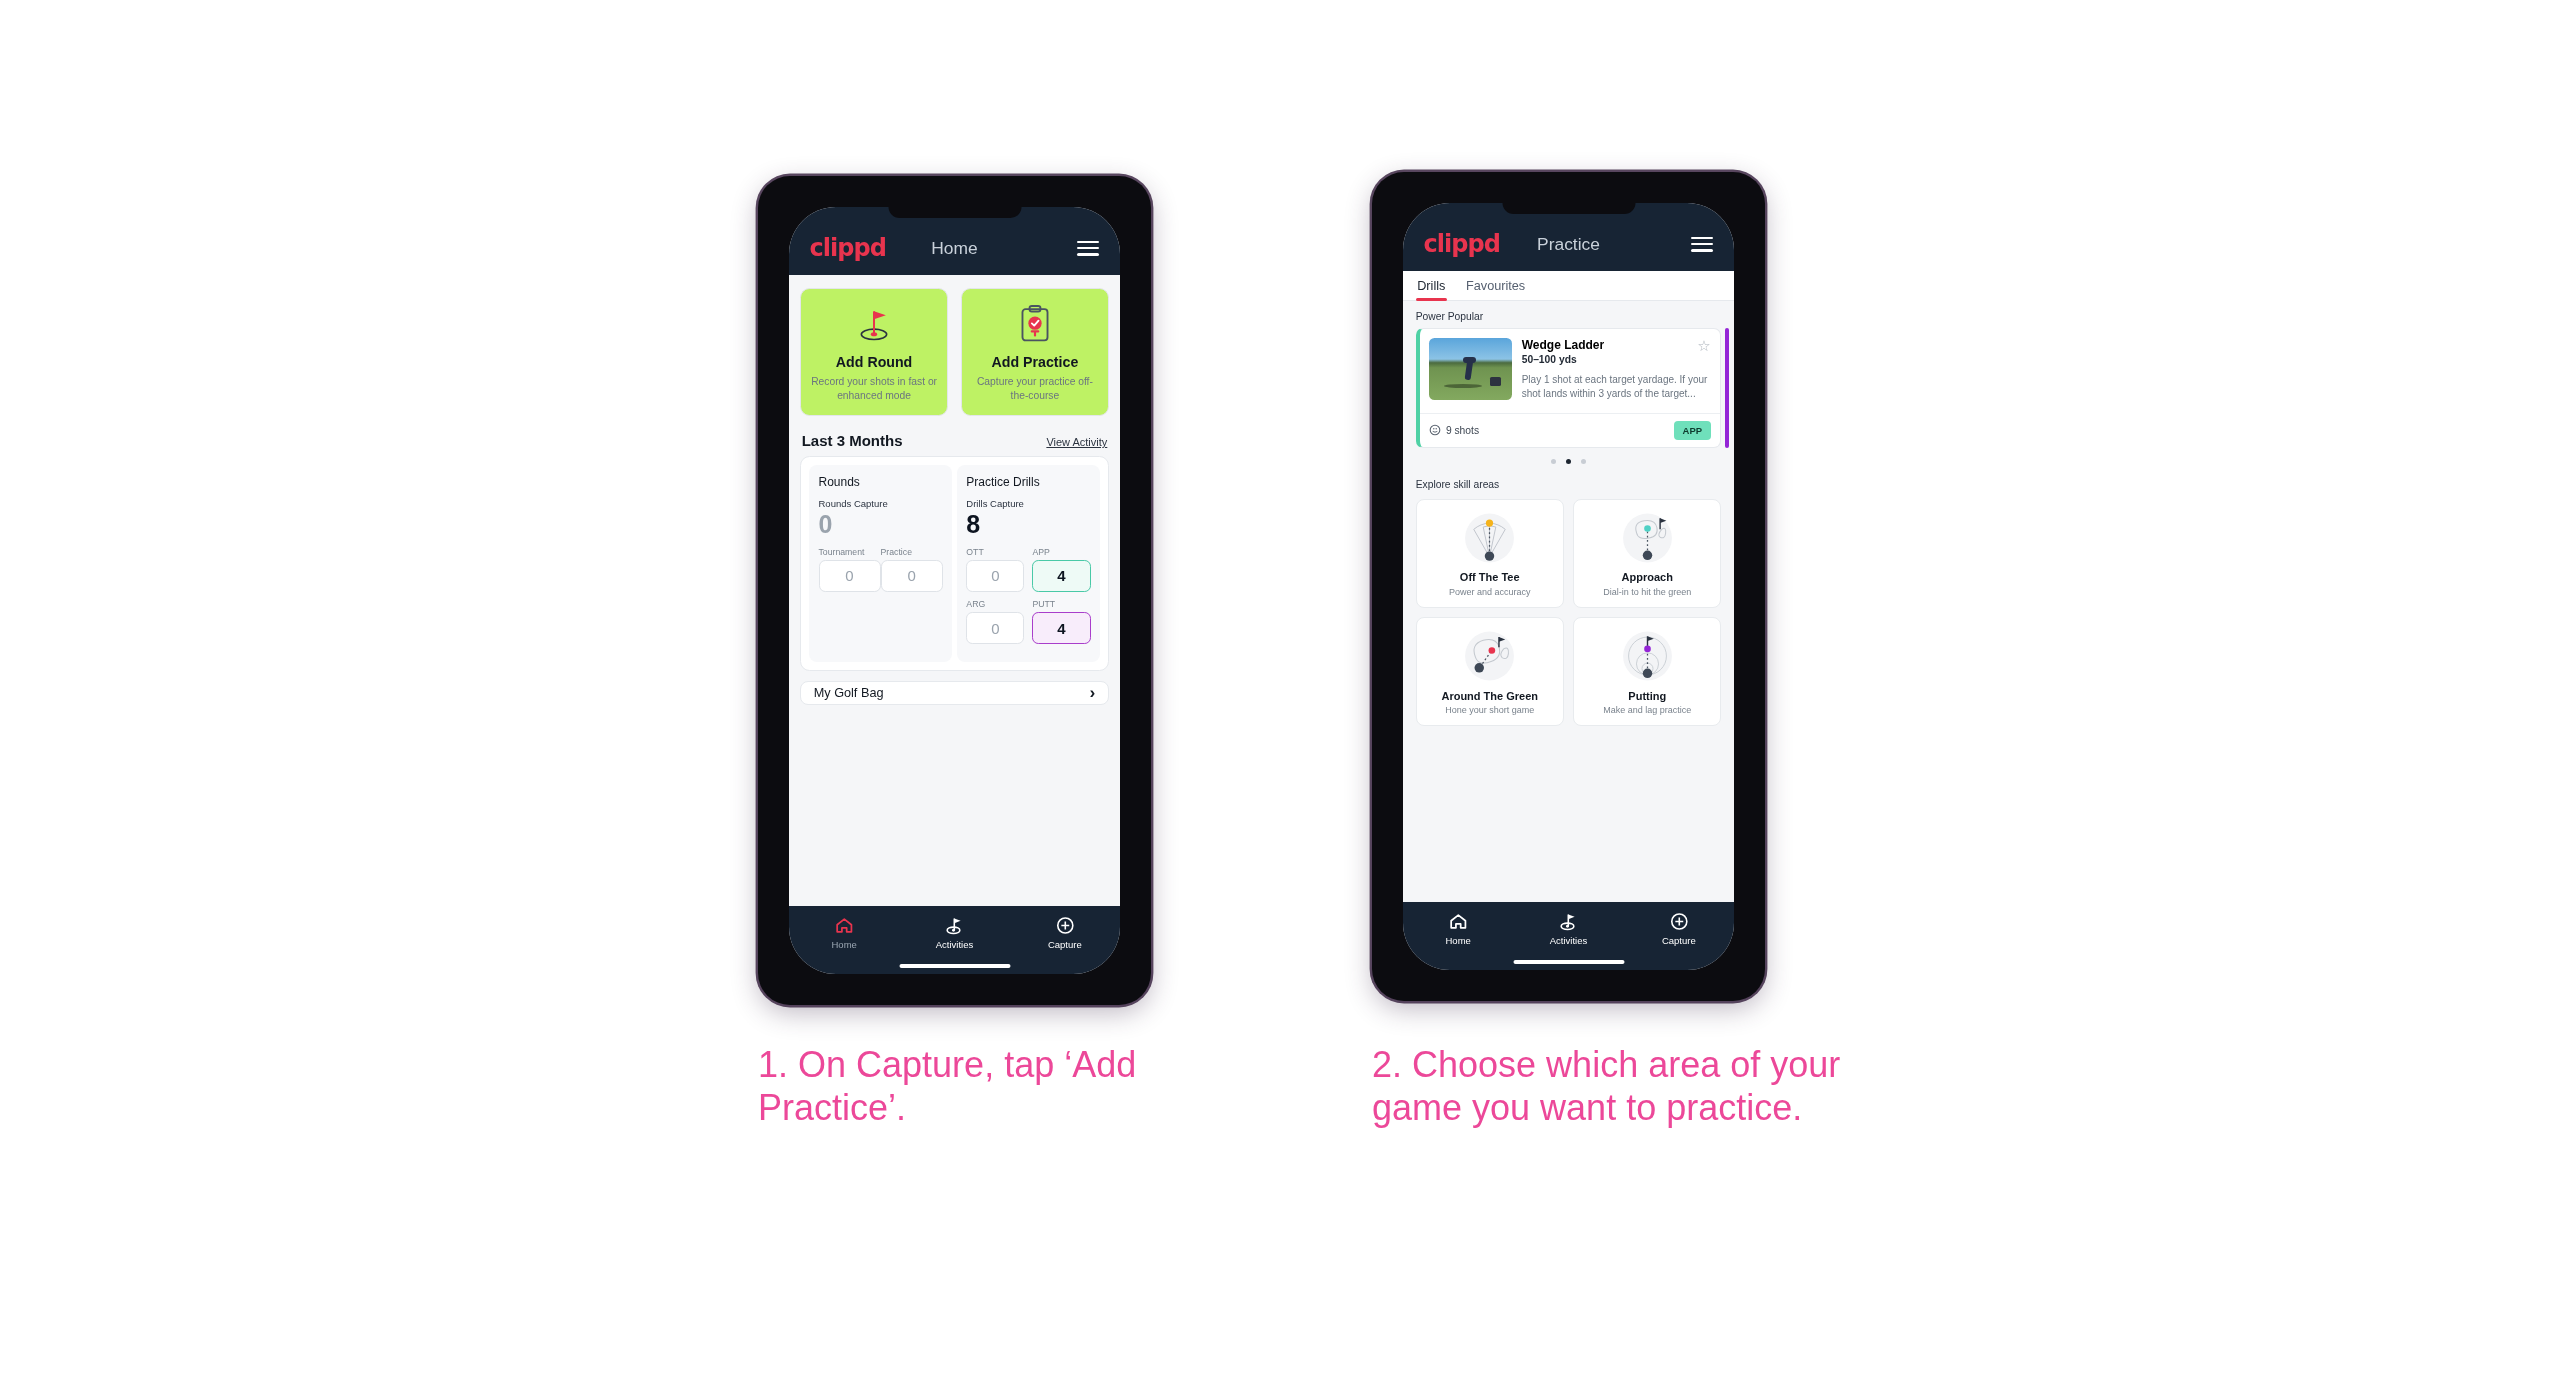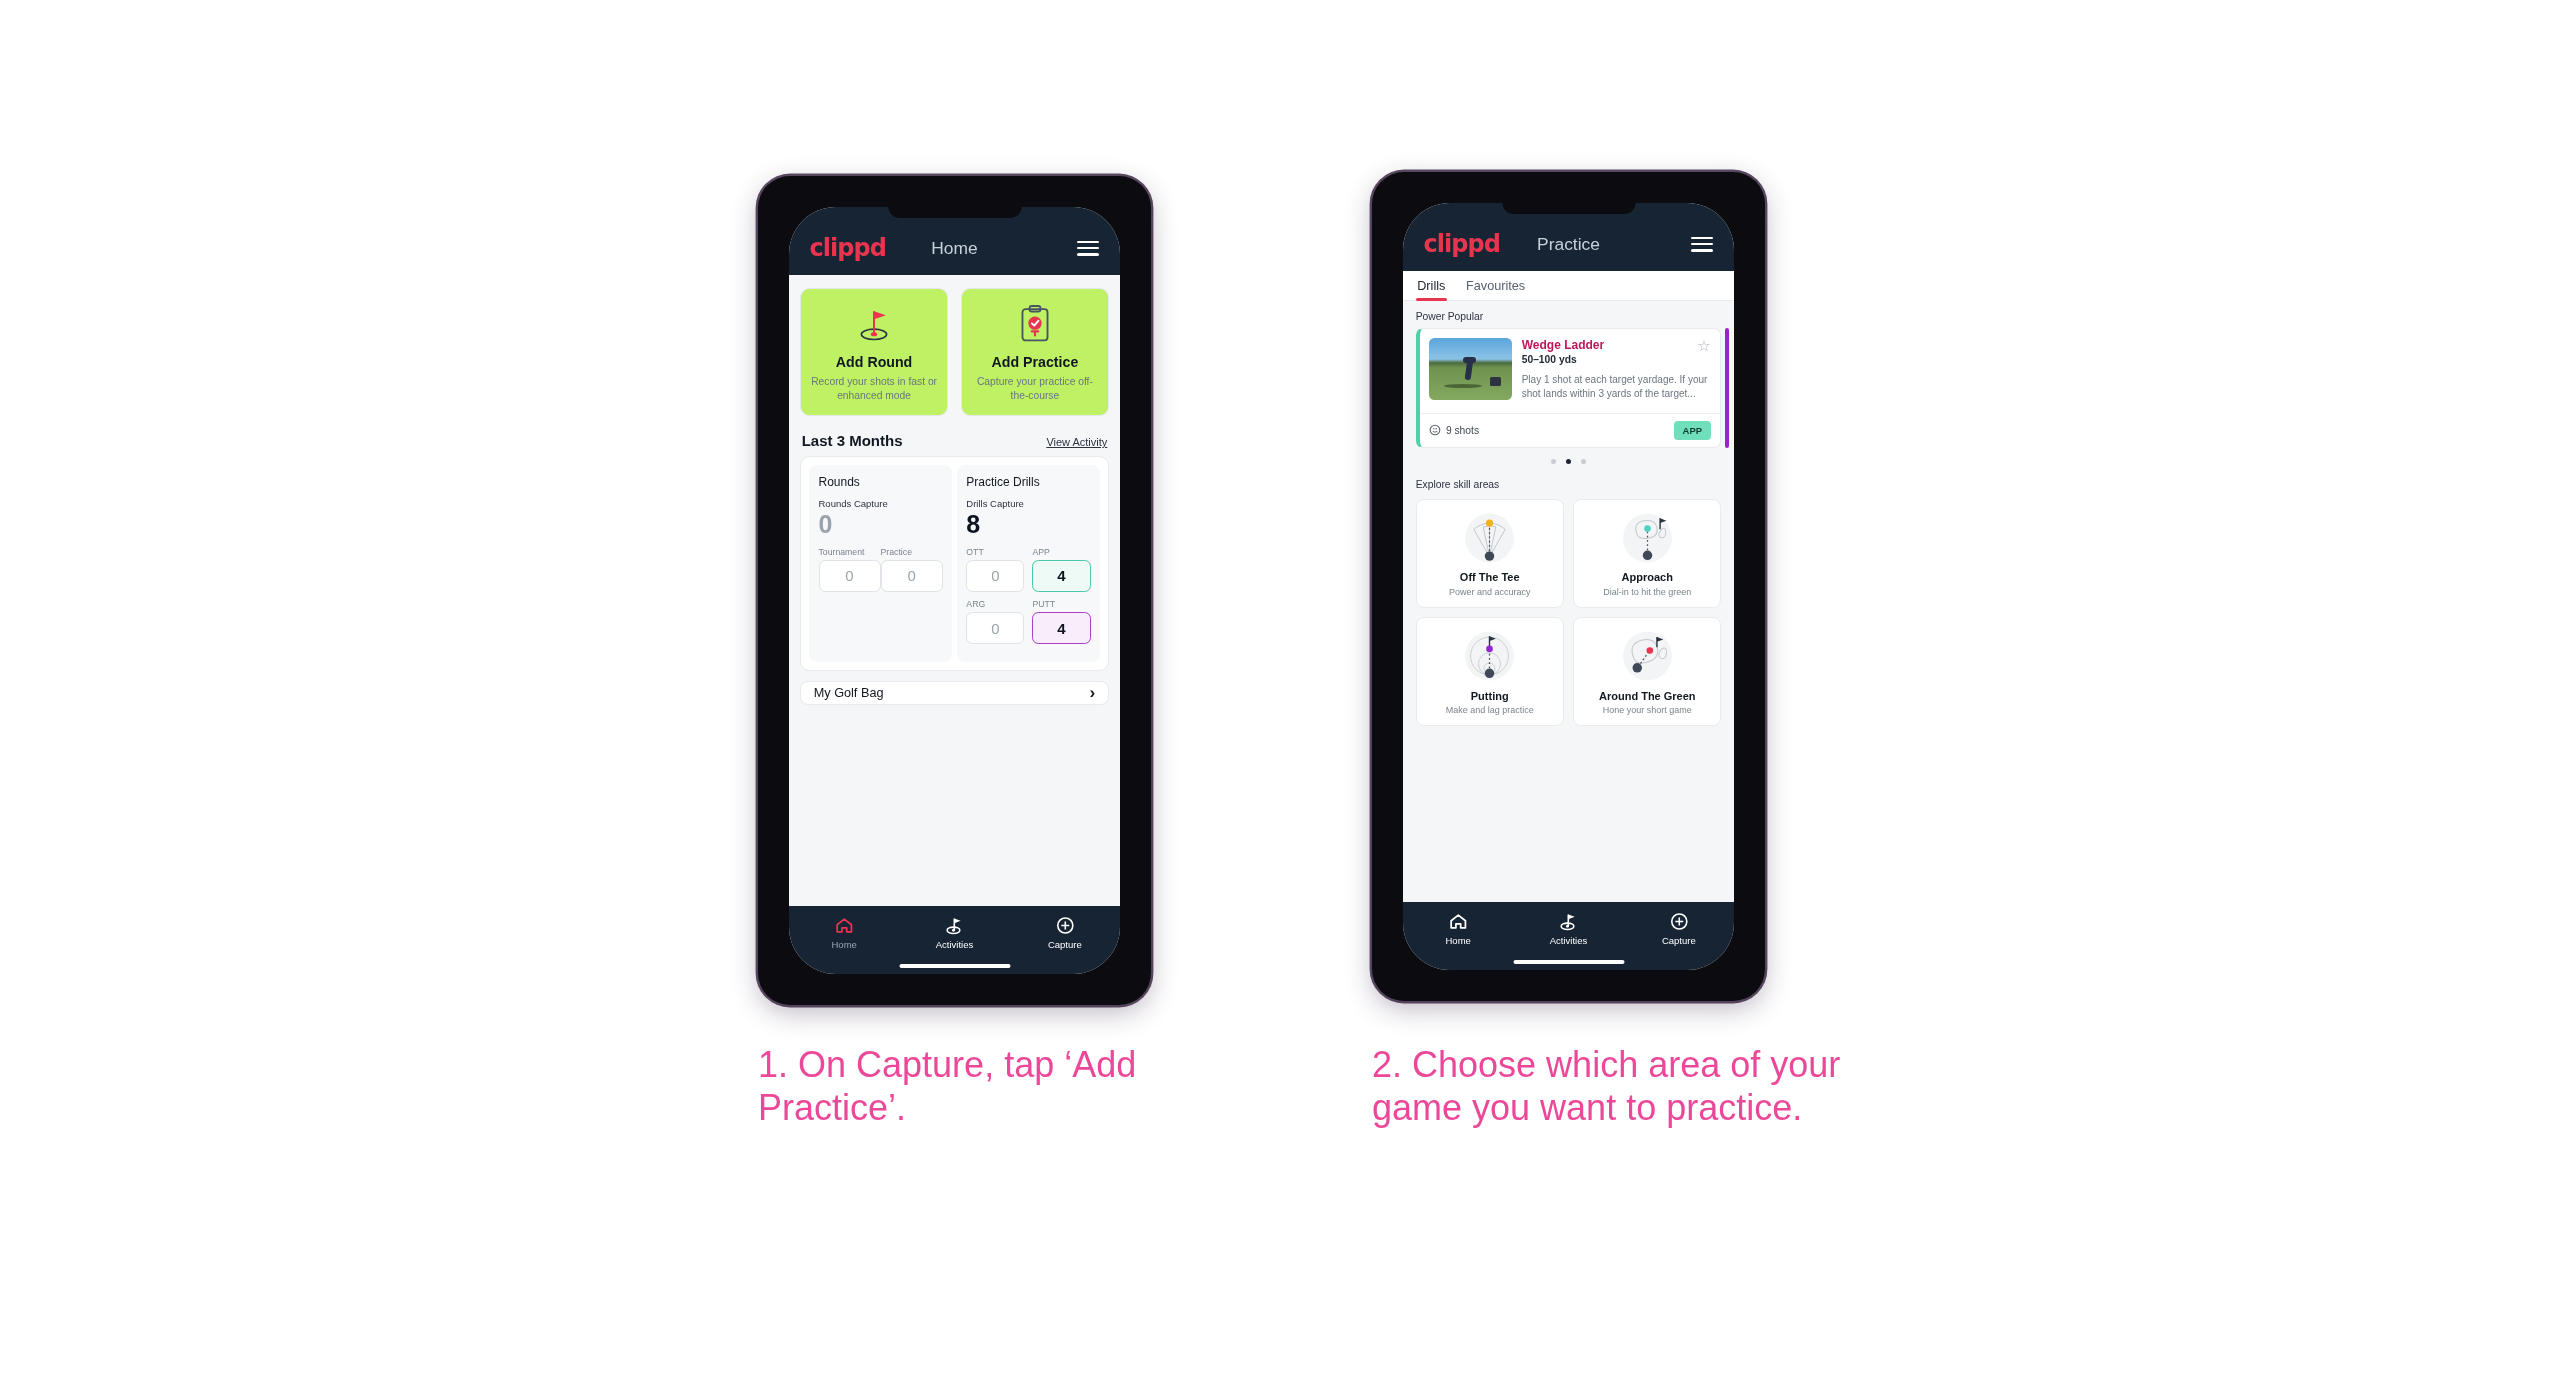--- a/index.html
+++ b/index.html
@@ -167,21 +167,21 @@
   .drill-thumb .shadow {
     position: absolute; left: 18%; top: 74%; width: 46%; height: 4px;
     background: rgba(20,30,15,.45); border-radius: 50%;
   }
   .drill-thumb .bag {
     position: absolute; right: 14%; top: 62%; width: 10.3px; height: 9.5px;
     background: #2d3340; border-radius: 1.6px;
   }
   .drill-meta { flex: 1; min-width: 0; }
   .drill-title-row { display: flex; align-items: flex-start; }
-  .drill-title { font-size: 12px; font-weight: 700; color: #be185d; }
+  .drill-title { font-size: 12px; font-weight: 700; color: #000000; }
   .drill-range { font-size: 10.3px; font-weight: 700; color: #222a35; margin-top: 1.6px; }
   .drill-desc { font-size: 10px; color: #6b7580; line-height: 1.44; margin-top: 8px; }
   .star { margin-left: auto; color: #aeb5bd; font-size: 15px; line-height: 1; }
   .drill-foot {
     border-top: 0.8px solid #eceff2; display: flex; align-items: center;
     padding: 7.1px 9.5px; justify-content: space-between;
   }
   .shots { display: flex; align-items: center; gap: 4.7px; font-size: 10.3px; color: #3d4652; }
   .badge {
     background: #6fe0bb; color: #0e3b2e; font-size: 9.5px; font-weight: 700;
@@ -443,57 +443,57 @@
                 <path d="M54 22 Q60 18 59 27 Q58 35 52 32 Q48 29 54 22 Z" fill="none" stroke="#c3c8ce" stroke-width="1.3"></path>
                 <line x1="52" y1="22" x2="52" y2="8" stroke="#2b3340" stroke-width="1.8"></line>
                 <path d="M52 8 L60 11 L52 14 Z" fill="#2b3340"></path>
                 <line x1="36" y1="54" x2="36" y2="22" stroke="#4a5461" stroke-width="1.6" stroke-dasharray="2.4 3"></line>
                 <circle cx="36" cy="21" r="4.2" fill="#4fd1c5"></circle>
                 <circle cx="36" cy="55" r="6" fill="#3e4856"></circle>
               </svg>
             </div>
             <div class="skill-title">Approach</div>
             <div class="skill-sub">Dial-in to hit the green</div>
+          </div>
+
+          <div class="skill-card">
+            <div class="skill-icon">
+              <svg width="57" height="52" viewBox="0 0 72 66">
+                <circle cx="36" cy="33" r="31" fill="#f3f4f6"></circle>
+                <path d="M18 34 Q12 18 28 13 Q44 9 48 21 Q52 35 38 40 Q22 46 18 34 Z" fill="none" stroke="#c3c8ce" stroke-width="1.3"></path>
+                <path d="M54 24 Q61 20 60 30 Q59 39 52 35 Q48 31 54 24 Z" fill="none" stroke="#c3c8ce" stroke-width="1.3"></path>
+                <line x1="48" y1="22" x2="48" y2="9" stroke="#2b3340" stroke-width="1.8"></line>
+                <path d="M48 9 L56 12 L48 15 Z" fill="#2b3340"></path>
+                <line x1="24" y1="47" x2="38" y2="27" stroke="#4a5461" stroke-width="1.6" stroke-dasharray="2.4 3"></line>
+                <circle cx="39" cy="26" r="4.2" fill="#e8344e"></circle>
+                <circle cx="23" cy="48" r="6" fill="#3e4856"></circle>
+              </svg>
+            </div>
+            <div class="skill-title">Around The Green</div>
+            <div class="skill-sub">Hone your short game</div>
           </div>
 
           <div class="skill-card">
             <div class="skill-icon">
               <svg width="57" height="52" viewBox="0 0 72 66">
                 <circle cx="36" cy="33" r="31" fill="#f3f4f6"></circle>
                 <circle cx="36" cy="33" r="24" fill="none" stroke="#c9ced4" stroke-width="1.2"></circle>
                 <circle cx="36" cy="43" r="14" fill="none" stroke="#c9ced4" stroke-width="1.2"></circle>
                 <circle cx="36" cy="49" r="7" fill="none" stroke="#c9ced4" stroke-width="1.2"></circle>
                 <line x1="36" y1="23" x2="36" y2="8" stroke="#2b3340" stroke-width="1.8"></line>
                 <path d="M36 8 L44 11 L36 14 Z" fill="#2b3340"></path>
                 <line x1="36" y1="54" x2="36" y2="25" stroke="#4a5461" stroke-width="1.6" stroke-dasharray="2.4 3"></line>
                 <circle cx="36" cy="24" r="4.2" fill="#9425d6"></circle>
                 <circle cx="36" cy="55" r="6" fill="#3e4856"></circle>
               </svg>
             </div>
             <div class="skill-title">Putting</div>
             <div class="skill-sub">Make and lag practice</div>
           </div>
 
-          <div class="skill-card">
-            <div class="skill-icon">
-              <svg width="57" height="52" viewBox="0 0 72 66">
-                <circle cx="36" cy="33" r="31" fill="#f3f4f6"></circle>
-                <path d="M18 34 Q12 18 28 13 Q44 9 48 21 Q52 35 38 40 Q22 46 18 34 Z" fill="none" stroke="#c3c8ce" stroke-width="1.3"></path>
-                <path d="M54 24 Q61 20 60 30 Q59 39 52 35 Q48 31 54 24 Z" fill="none" stroke="#c3c8ce" stroke-width="1.3"></path>
-                <line x1="48" y1="22" x2="48" y2="9" stroke="#2b3340" stroke-width="1.8"></line>
-                <path d="M48 9 L56 12 L48 15 Z" fill="#2b3340"></path>
-                <line x1="24" y1="47" x2="38" y2="27" stroke="#4a5461" stroke-width="1.6" stroke-dasharray="2.4 3"></line>
-                <circle cx="39" cy="26" r="4.2" fill="#e8344e"></circle>
-                <circle cx="23" cy="48" r="6" fill="#3e4856"></circle>
-              </svg>
-            </div>
-            <div class="skill-title">Around The Green</div>
-            <div class="skill-sub">Hone your short game</div>
-          </div>
-
         </div>
       </div>
 
       <div class="bottomnav">
         <div class="navitem">
           <svg width="20.6" height="19" viewBox="0 0 26 24">
             <path d="M4 11 L13 4 L22 11 V20 H16 V15 H10 V20 H4 Z" fill="none" stroke="#ffffff" stroke-width="2.2" stroke-linejoin="round"></path>
           </svg>
           <span class="nav-label bright">Home</span>
         </div>

